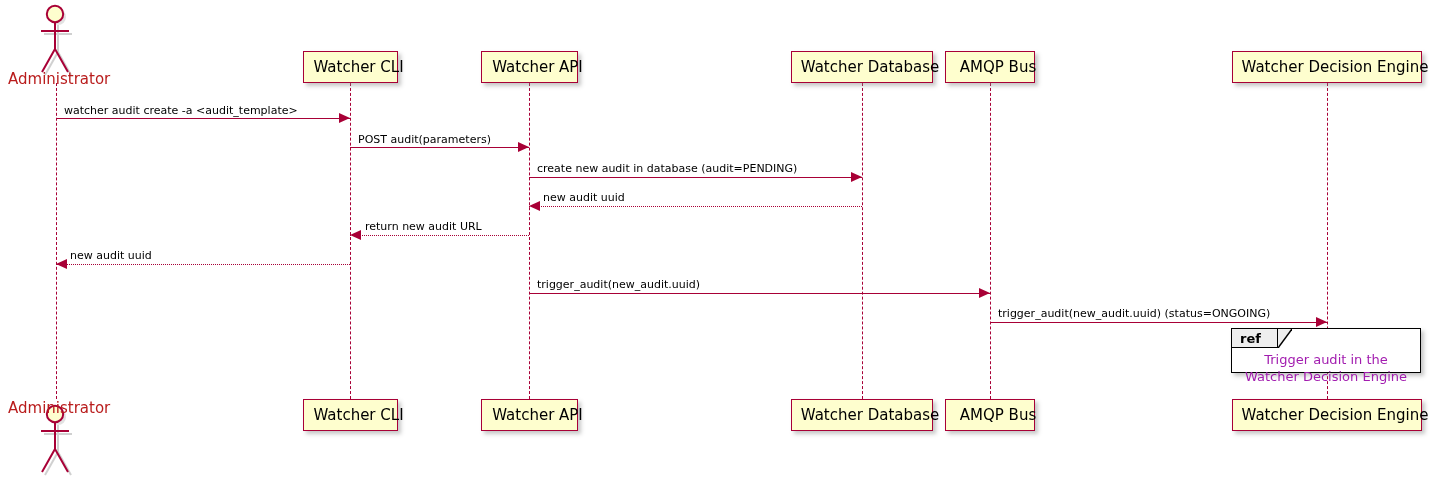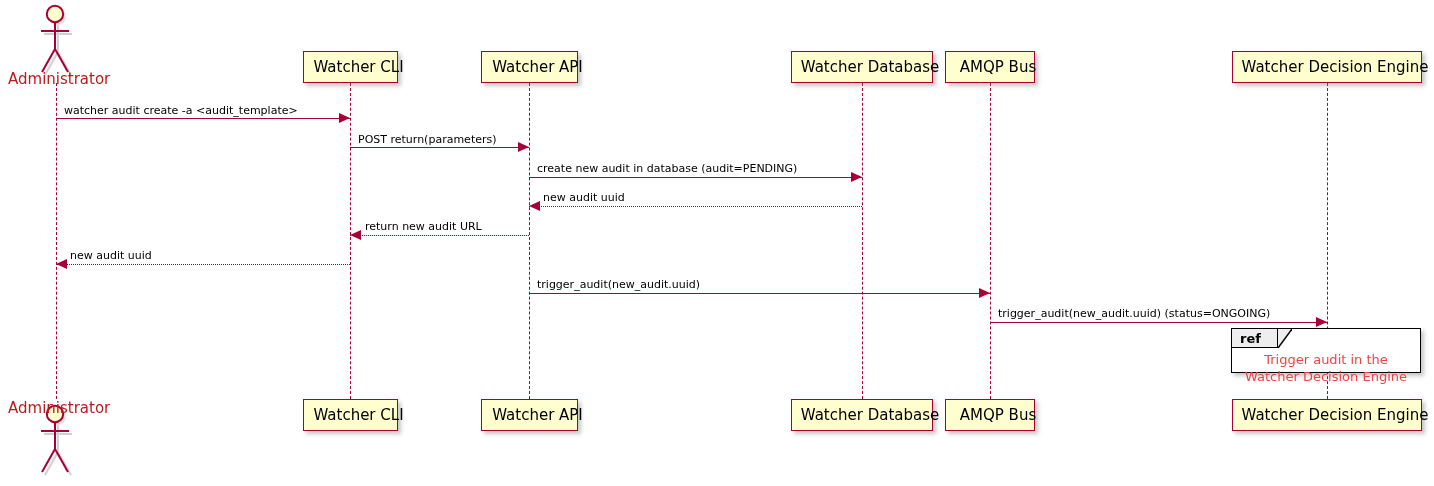--- a/index.html
+++ b/index.html
@@ -124,21 +124,21 @@
     width: 14px;
     height: 19px;
     overflow: hidden;
   }
   .ref-body {
     position: absolute;
     left: 0;
     right: 0;
     top: 22px;
     font-size: 13px;
-    color: #ef4444;
+    color: #a21caf;
     text-align: center;
     line-height: 17px;
   }
   .ref-body div { white-space: nowrap; }
 </style>
 </head>
 <body>
 
 <div id="canvas">
     <div class="lifeline" style="left: 56px; top: 83px; height: 316px;"></div>
@@ -193,21 +193,21 @@
     <div class="participant" style="left: 791px; top: 399px; width: 142px; height: 32px;">Watcher Database</div>
     <div class="participant" style="left: 945px; top: 51px; width: 90px; height: 32px;">AMQP Bus</div>
     <div class="participant" style="left: 945px; top: 399px; width: 90px; height: 32px;">AMQP Bus</div>
     <div class="participant" style="left: 1232px; top: 51px; width: 190px; height: 32px;">Watcher Decision Engine</div>
     <div class="participant" style="left: 1232px; top: 399px; width: 190px; height: 32px;">Watcher Decision Engine</div>
     <div class="msg-line" style="left: 56px; top: 118px; width: 294px;"></div>
     <div class="arrowhead right" style="left: 339px; top: 113px;"></div>
     <div class="msg-label" style="left: 64px; top: 104px;">watcher audit create -a &lt;audit_template&gt;</div>
     <div class="msg-line" style="left: 350px; top: 147px; width: 179px;"></div>
     <div class="arrowhead right" style="left: 518px; top: 142px;"></div>
-    <div class="msg-label" style="left: 358px; top: 133px;">POST return(parameters)</div>
+    <div class="msg-label" style="left: 358px; top: 133px;">POST audit(parameters)</div>
     <div class="msg-line" style="left: 529px; top: 177px; width: 333px;"></div>
     <div class="arrowhead right" style="left: 851px; top: 172px;"></div>
     <div class="msg-label" style="left: 537px; top: 162px;">create new audit in database (audit=PENDING)</div>
     <div class="msg-line dotted" style="left: 529px; top: 206px; width: 333px;"></div>
     <div class="arrowhead left" style="left: 529px; top: 201px;"></div>
     <div class="msg-label" style="left: 543px; top: 191px;">new audit uuid</div>
     <div class="msg-line dotted" style="left: 350px; top: 235px; width: 179px;"></div>
     <div class="arrowhead left" style="left: 350px; top: 230px;"></div>
     <div class="msg-label" style="left: 365px; top: 220px;">return new audit URL</div>
     <div class="msg-line dotted" style="left: 56px; top: 264px; width: 294px;"></div>

